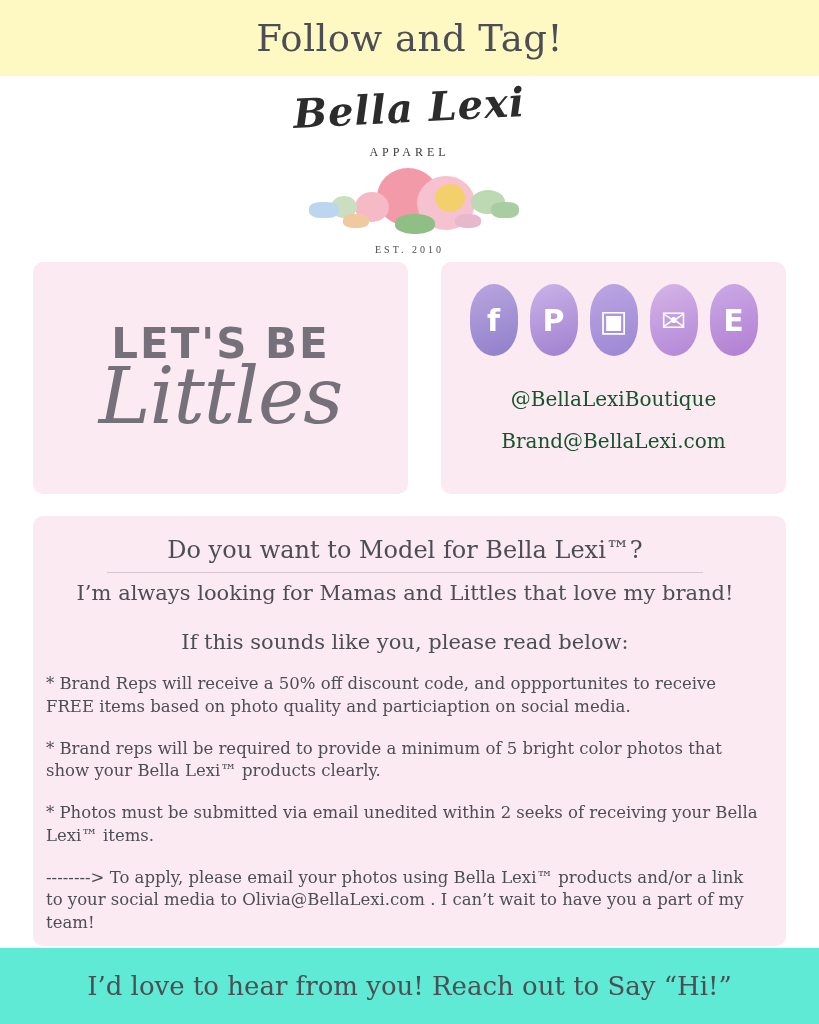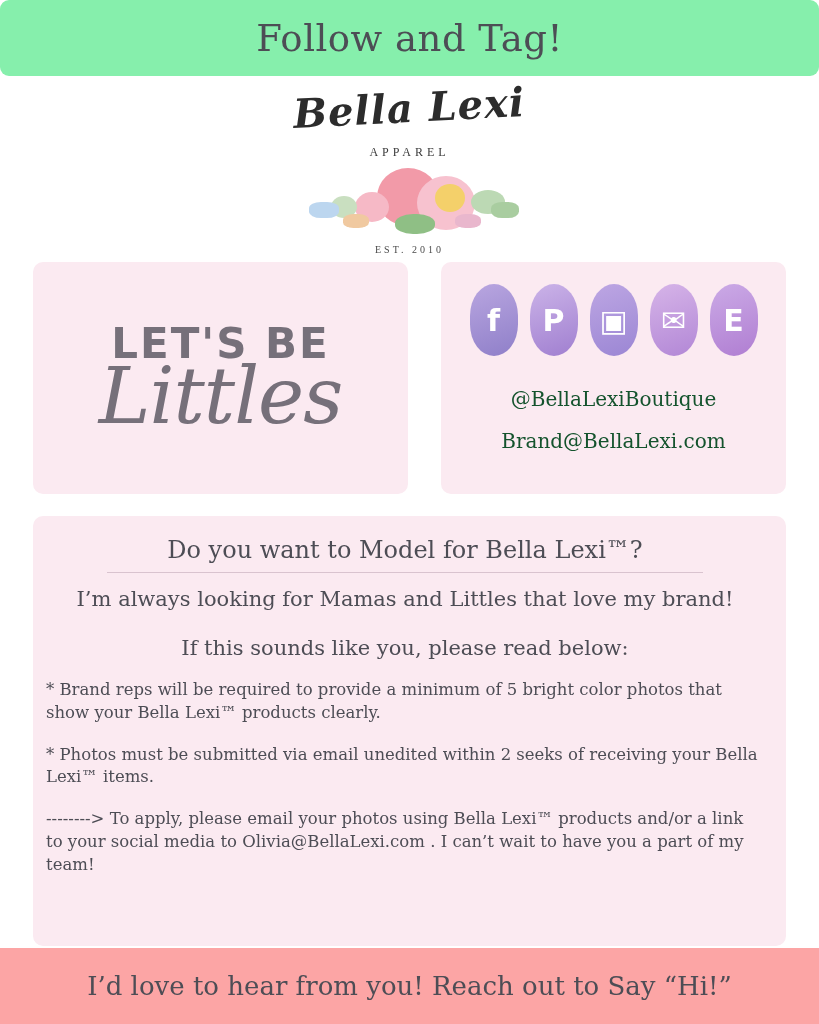--- a/index.html
+++ b/index.html
@@ -11,26 +11,25 @@
     height: 1024px;
     background: #ffffff;
     font-family: "Liberation Serif", serif;
     color: #4a4a52;
     overflow: hidden;
     position: relative;
   }
 
   
   .banner {
-    background: #86efac;
+    background: #fef9c3;
     height: 76px;
     display: flex;
     align-items: center;
     justify-content: center;
-    border-radius: 9px;
   }
   .banner-title {
     font-family: "DejaVu Serif", serif;
     font-size: 37px;
     letter-spacing: 0.5px;
     color: #4d4d55;
     font-weight: 400;
   }
 
   
@@ -172,21 +171,21 @@
     border-bottom: 1px solid #d9c3cf;
     padding-bottom: 8px;
     width: 83%;
     margin: 2px auto 0 auto;
   }
   .lead {
     font-family: "DejaVu Serif", serif;
     font-size: 21px;
     text-align: center;
     color: #4d4d55;
-    margin-top: 14px;
+    margin-top: 8px;
   }
   .lead2 {
     font-family: "DejaVu Serif", serif;
     font-size: 21px;
     text-align: center;
     color: #4d4d55;
     margin-top: 25px;
   }
   .para {
     font-family: "DejaVu Serif", serif;
@@ -196,21 +195,21 @@
     margin-top: 19px;
   }
 
   
   .footer {
     position: absolute;
     bottom: 0;
     left: 0;
     width: 819px;
     height: 76px;
-    background: #fca5a5;
+    background: #5eead4;
     display: flex;
     align-items: center;
     justify-content: center;
   }
   .footer-text {
     font-family: "DejaVu Serif", serif;
     font-size: 26px;
     color: #4d4d55;
   }
 </style>
@@ -270,20 +269,21 @@
     <div class="contact-line">@BellaLexiBoutique</div>
     <div class="contact-line">Brand@BellaLexi.com</div>
   </div>
 
 </div>
 
 <div class="body-card">
   <div class="model-q">Do you want to Model for Bella Lexi™?</div>
   <div class="lead">I’m always looking for Mamas and Littles that love my brand!</div>
   <div class="lead2">If this sounds like you, please read below:</div>
+  <div class="para">* Brand Reps will receive a 50% off discount code, and oppportunites to receive FREE items based on photo quality and particiaption on social media.</div>
   <div class="para">* Brand reps will be required to provide a minimum of 5 bright color photos that show your Bella Lexi™ products clearly.</div>
   <div class="para">* Photos must be submitted via email unedited within 2 seeks of receiving  your Bella Lexi™ items.</div>
   <div class="para">--------&gt; To apply, please email your photos using Bella Lexi™ products and/or a link to your social media to Olivia@BellaLexi.com .  I can’t wait to have you a part of my team!</div>
 </div>
 
 <div class="footer">
   <div class="footer-text">I’d love to hear from you! Reach out to Say “Hi!”</div>
 </div>
 
 </body></html>

